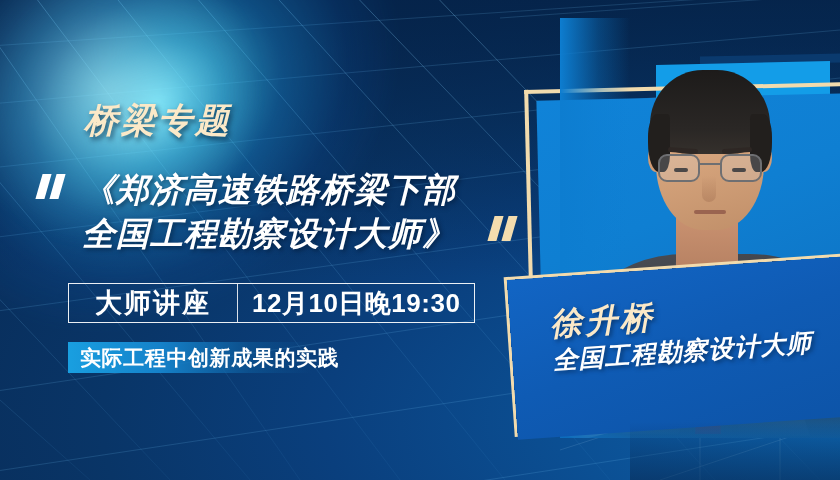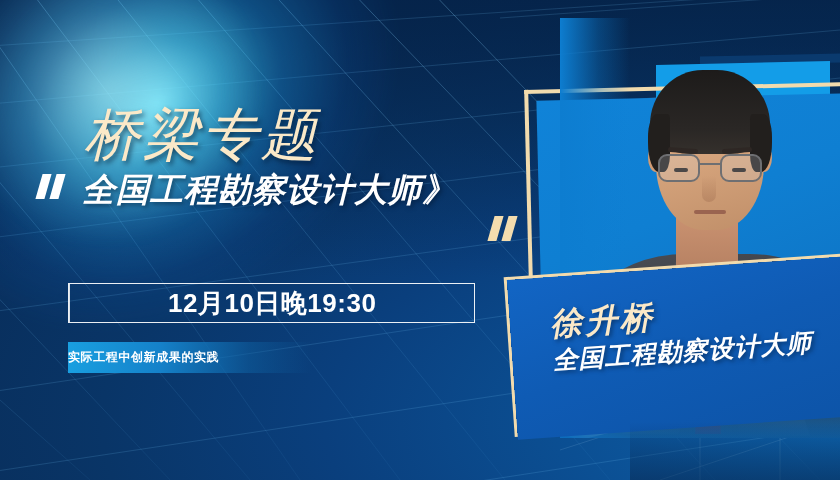--- a/index.html
+++ b/index.html
@@ -40,21 +40,21 @@
     position:absolute;left:-60px;top:-60px;width:330px;height:300px;
     background:radial-gradient(circle at 50% 50%, rgba(190,250,255,.55) 0%, rgba(120,225,250,.22) 38%, rgba(60,180,235,0) 70%);
     filter:blur(6px);
   }
   .grid-layer{position:absolute;inset:0;overflow:hidden;}
   .grid-layer svg{position:absolute;left:0;top:0;}
 
   
   .headline{
     position:absolute;left:84px;top:98px;
-    font-size:56px;font-weight:400;font-style:italic;
+    font-size:34px;font-weight:700;font-style:italic;
     letter-spacing:3px;
     color:#fbe9c8;
     text-shadow:2px 3px 5px rgba(2,20,44,.65);
     white-space:nowrap;
   }
 
   .quote-block{position:absolute;left:36px;top:168px;width:520px;height:112px;}
   .qmark{position:absolute;display:flex;gap:5px;}
   .qmark i{display:block;width:9px;height:25px;transform:skewX(-16deg);}
   .qmark-left{left:3px;top:6px;}
@@ -92,22 +92,22 @@
   }
 
   
   .sub-bar{
     position:absolute;left:68px;top:342px;
     width:244px;height:31px;
     background:linear-gradient(90deg,#199fe0 0%,#1581c9 38%, rgba(14,95,160,.55) 74%, rgba(11,70,130,0) 100%);
     display:flex;align-items:center;
   }
   .sub-bar span{
-    font-size:12px;font-weight:700;color:#ffffff;
-    letter-spacing:.6px;white-space:nowrap;
+    font-size:21px;font-weight:700;color:#ffffff;
+    letter-spacing:.6px;padding-left:12px;white-space:nowrap;
   }
 
   
   .cyan-tab{
     position:absolute;left:656px;top:63px;
     width:174px;height:36px;
     background:#139de8;
     transform:skewY(-1.3deg);
   }
   .cyan-tab-dark{
@@ -352,29 +352,31 @@
   </div>
 
   <div class="headline">桥梁专题</div>
 
   <div class="quote-block">
     <div class="qmark qmark-left">
         <i></i>
         <i></i>
       </div>
     <div class="work-title">
+      <div>《郑济高速铁路桥梁下部</div>
       <div>全国工程勘察设计大师》</div>
     </div>
     <div class="qmark qmark-right">
         <i></i>
         <i></i>
       </div>
   </div>
 
   <div class="info-box">
+    <div class="info-left">大师讲座</div>
     <div class="info-div"></div>
     <div class="info-right">12月10日晚19:30</div>
   </div>
 
   <div class="sub-bar">
     <span>实际工程中创新成果的实践</span>
   </div>
 
   <div class="corner-dark"></div>
 </div>

